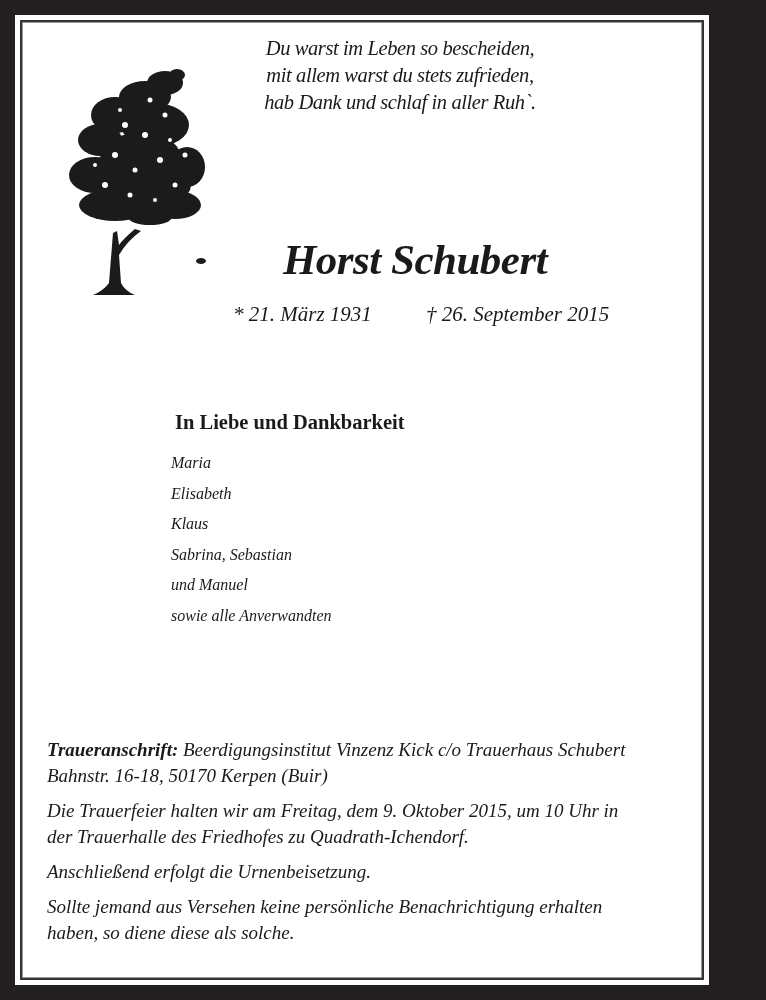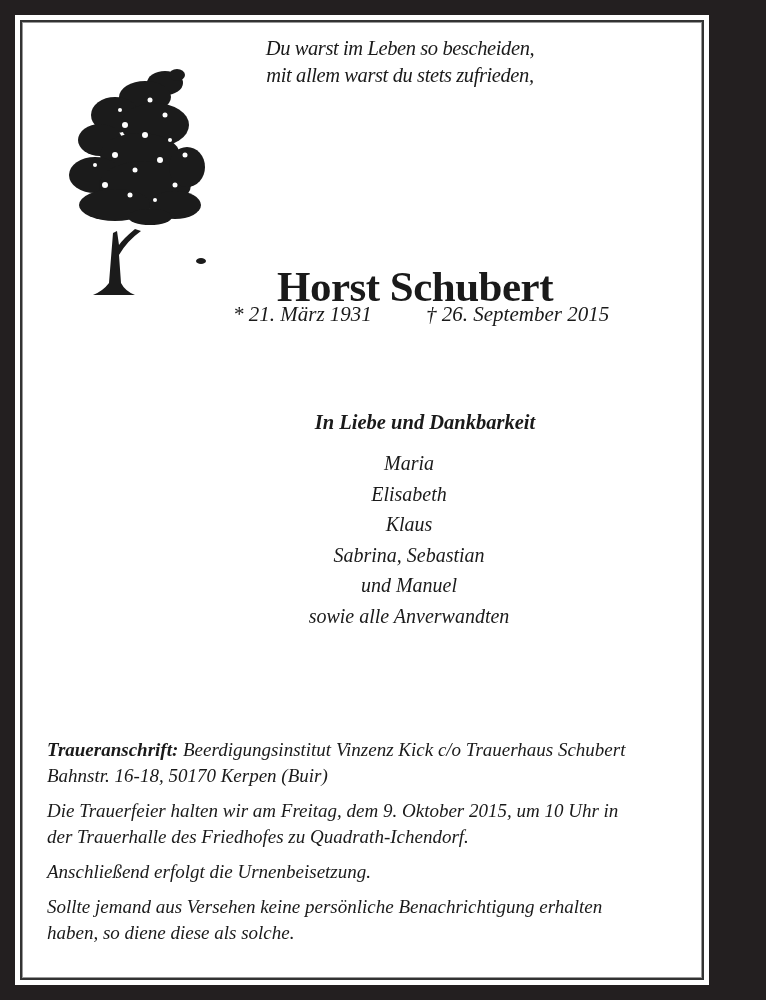--- a/index.html
+++ b/index.html
@@ -37,46 +37,44 @@
       position: absolute;
       left: 40px; top: 40px;
       width: 160px; height: 240px;
     }
     .name {
       position: absolute;
       left: 160px; top: 220px; width: 480px;
       text-align: center;
       font-size: 43px;
       font-weight: bold;
+      font-style: italic;
       letter-spacing: -0.5px;
-      margin-top: 27px;
     }
     .dates {
       position: absolute;
       left: 190px; top: 287px; width: 440px;
       font-style: italic;
       font-size: 21px;
       white-space: nowrap;
     }
     .dates .birth { position: absolute; left: 28px; }
     .dates .death { position: absolute; left: 221px; }
     .thanks {
       position: absolute;
       left: 160px; top: 396px; width: 500px;
-      text-align: center;
-      font-style: italic;
+      text-align: left;
       font-weight: bold;
       font-size: 20.5px;
     }
     .family {
       position: absolute;
-      left: 144px; top: 433px; width: 500px;
-      text-align: center;
+      left: 156px; top: 433px; width: 500px;
       font-style: italic;
-      font-size: 20px;
+      font-size: 16px;
       line-height: 30.5px;
     }
     .info {
       position: absolute;
       left: 32px; top: 722px; width: 720px;
       font-style: italic;
       font-size: 19px;
       line-height: 26px;
       white-space: nowrap;
     }
@@ -125,20 +123,21 @@
         <circle cx="130" cy="100" r="2.5"></circle>
       <circle cx="100" cy="145" r="2"></circle>
         <circle cx="65" cy="55" r="2"></circle>
         <circle cx="115" cy="85" r="2"></circle>
     </g>
   </svg>
 
   <div class="poem">
     <div>Du warst im Leben so bescheiden,</div>
     <div>mit allem warst du stets zufrieden,</div>
+    <div>hab Dank und schlaf in aller Ruh`.</div>
   </div>
 
   <div class="name">Horst Schubert</div>
 
   <div class="dates">
     <span class="birth">* 21. März 1931</span>
     <span class="death">† 26. September 2015</span>
   </div>
 
   <div class="thanks">In Liebe und Dankbarkeit</div>

